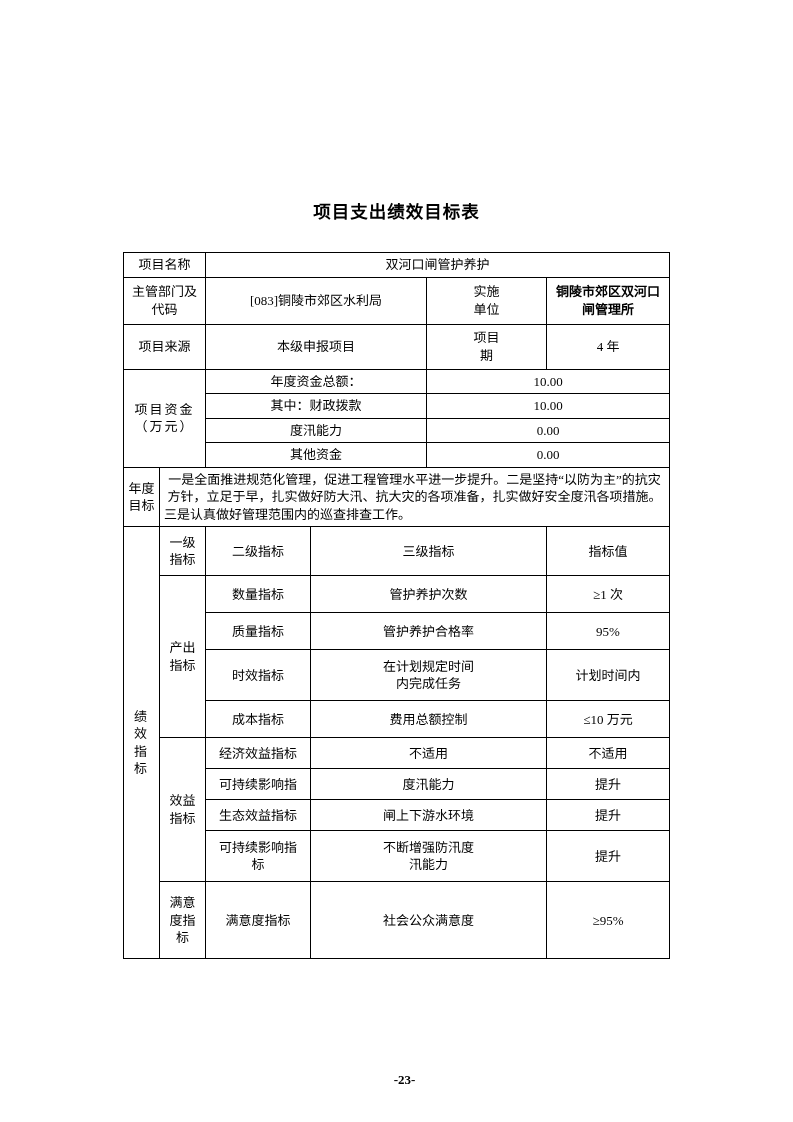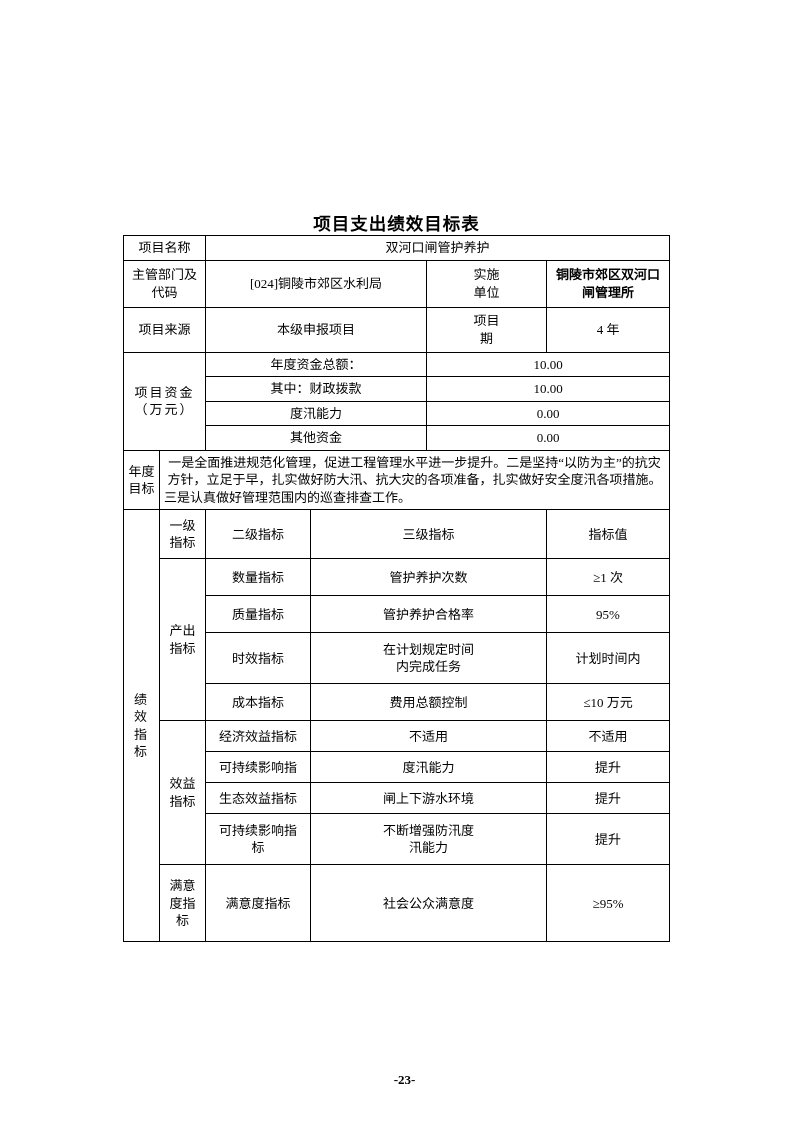--- a/index.html
+++ b/index.html
@@ -14,39 +14,39 @@
     color: #000000;
     position: relative;
     overflow: hidden;
   }
   .page {
     position: absolute;
     left: 0; top: 0;
     width: 793px;
     height: 1122px;
     box-sizing: border-box;
-    padding: 12px;
+    padding: 0;
   }
   .doc-title {
     text-align: center;
     font-size: 17.5px;
     font-weight: bold;
     letter-spacing: 1px;
     margin-top: 198px;
   }
   .doc-subtitle {
     text-align: center;
     font-size: 13.5px;
     margin-top: 9px;
     letter-spacing: 0.5px;
   }
   table.main {
     border-collapse: collapse;
     width: 546px;
-    margin: 0 auto 0 auto;
+    margin: 29px auto 0 auto;
     table-layout: fixed;
   }
   table.main td {
     border: 1px solid #000000;
     font-size: 13px;
     line-height: 1.35;
     padding: 3px 4px;
     text-align: center;
     vertical-align: middle;
     word-break: break-all;
@@ -106,21 +106,21 @@
         <tr>
       <td colspan="2">项目名称</td>
       <td colspan="5">双河口闸管护养护</td>
     </tr>
 
     <tr>
       <td colspan="2" style="height:40px">
         <div>主管部门及</div>
         <div>代码</div>
       </td>
-      <td colspan="3">[024]铜陵市郊区水利局</td>
+      <td colspan="3">[083]铜陵市郊区水利局</td>
       <td>
         <div>实施</div>
         <div>单位</div>
       </td>
       <td class="left">铜陵市郊区双河口闸管理所</td>
     </tr>
 
     <tr>
       <td colspan="2" style="height:38px">项目来源</td>
       <td colspan="3">本级申报项目</td>

